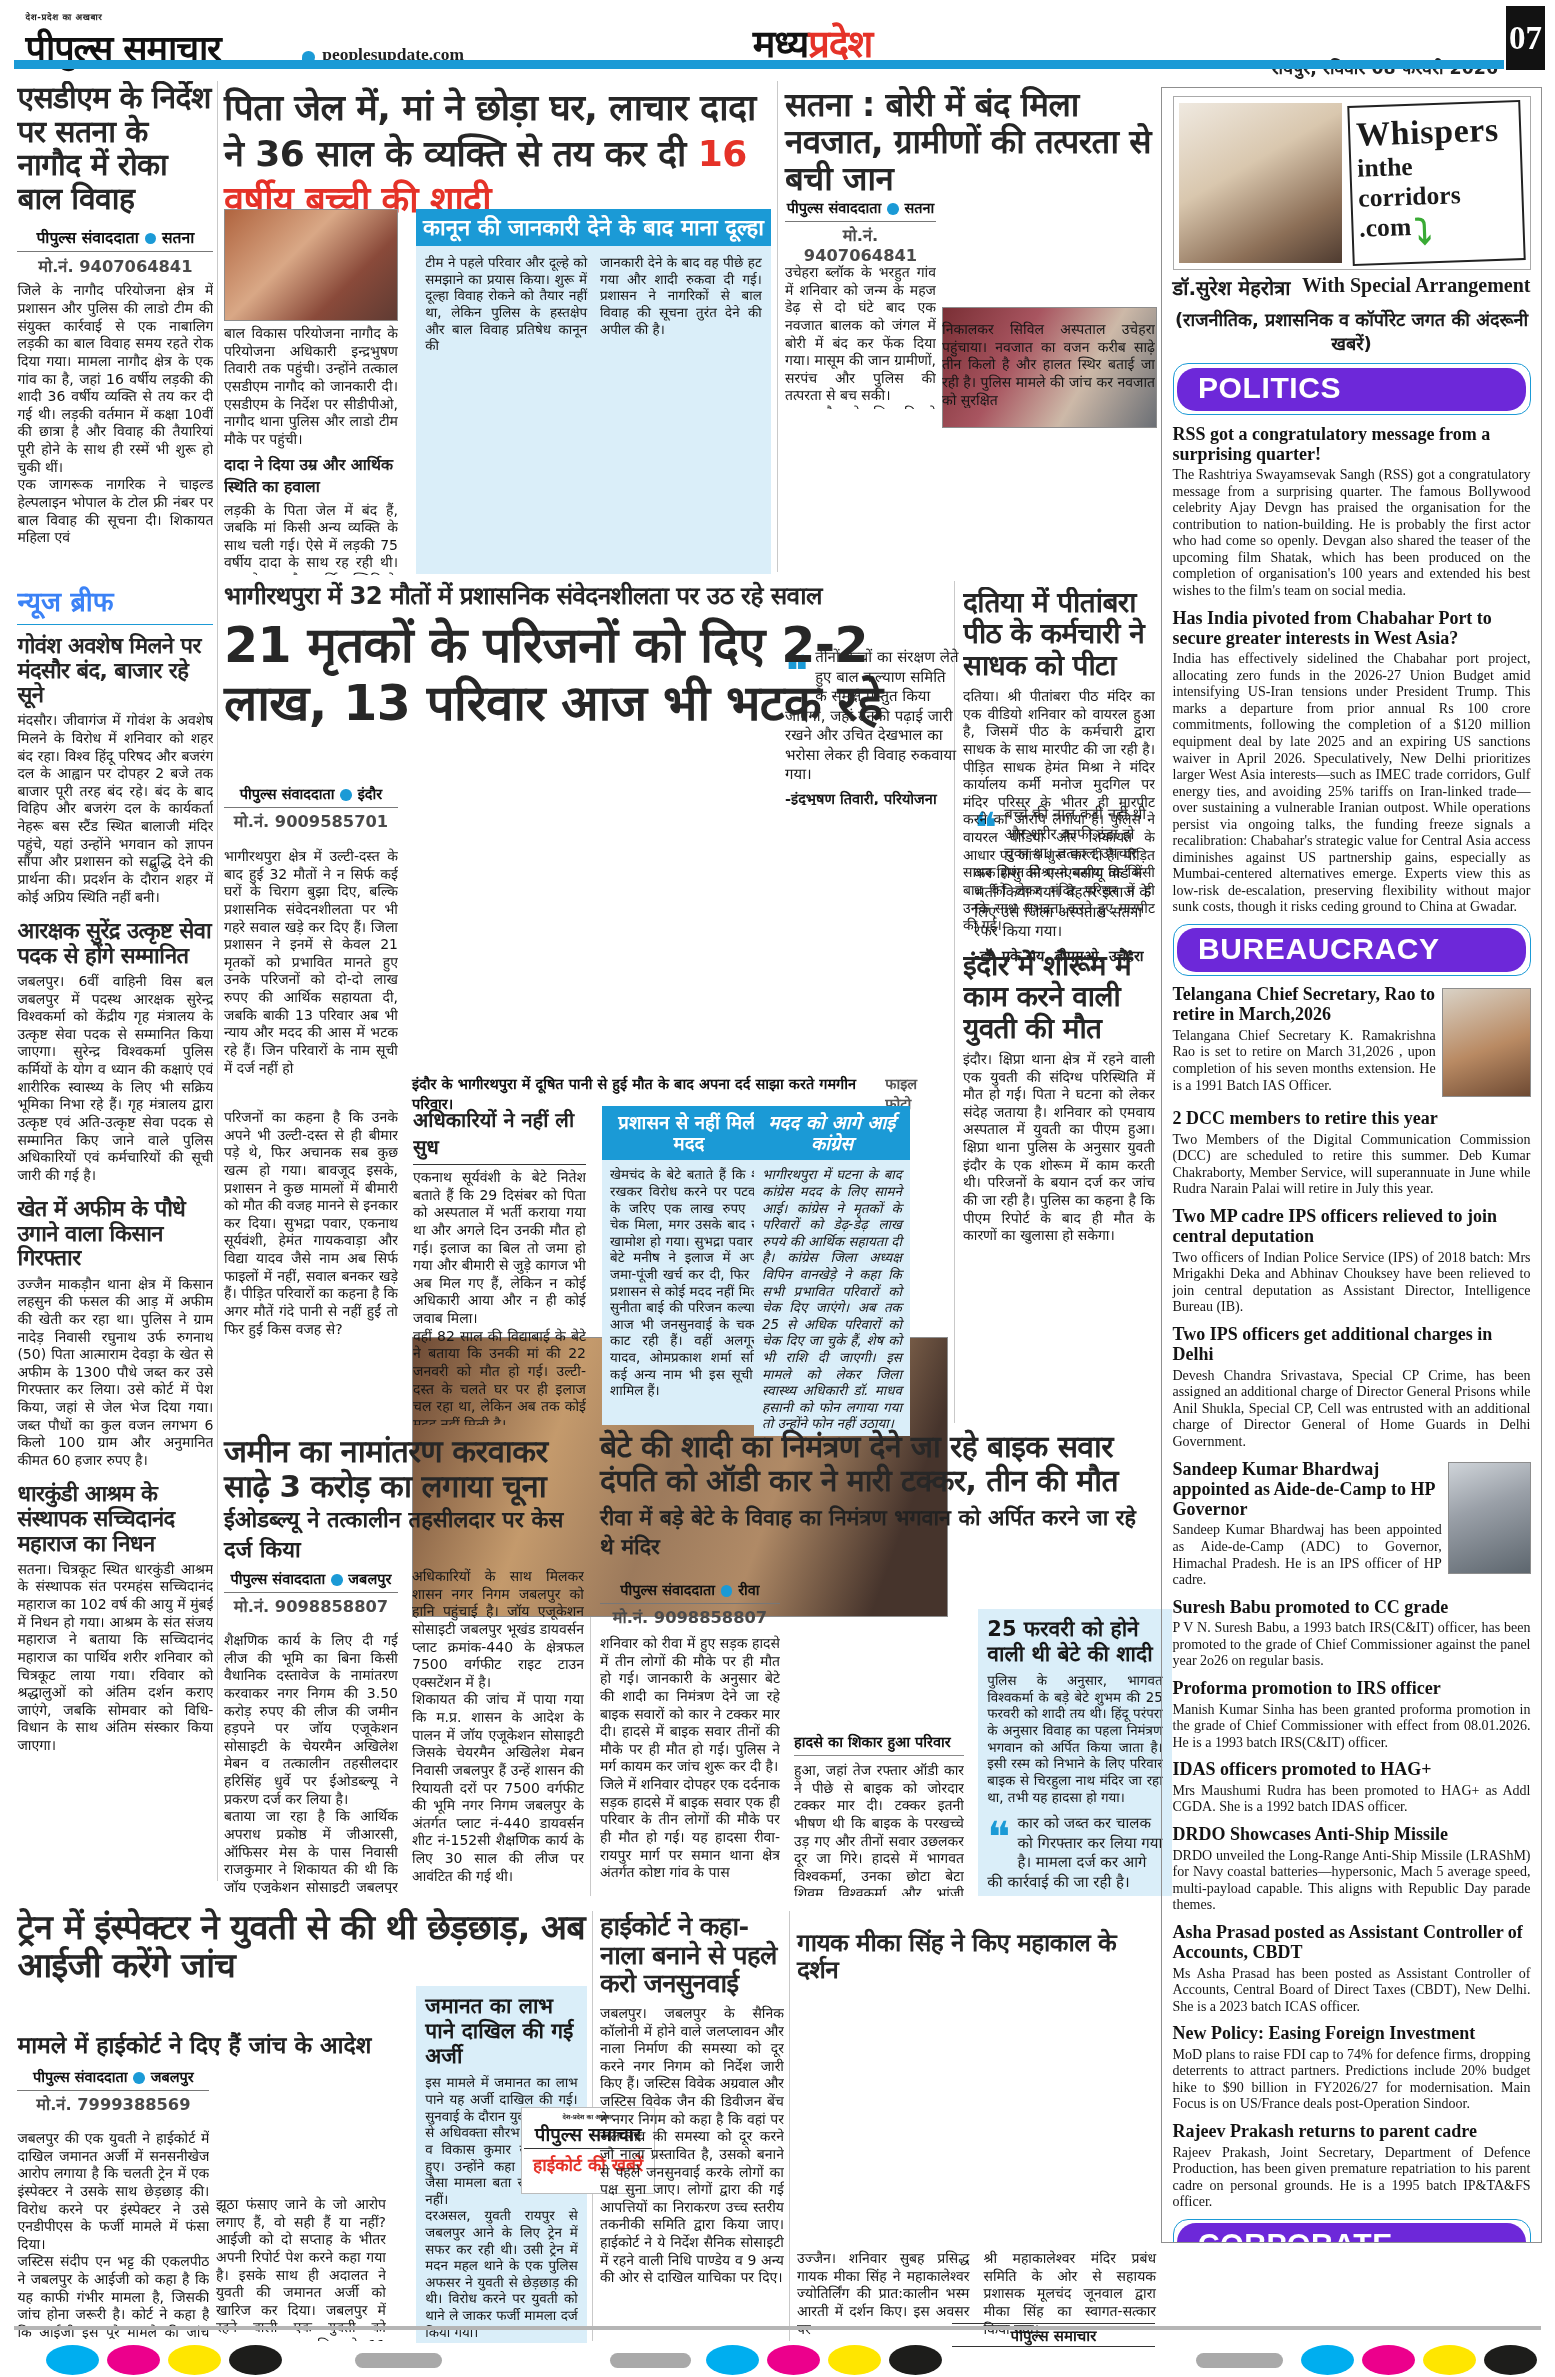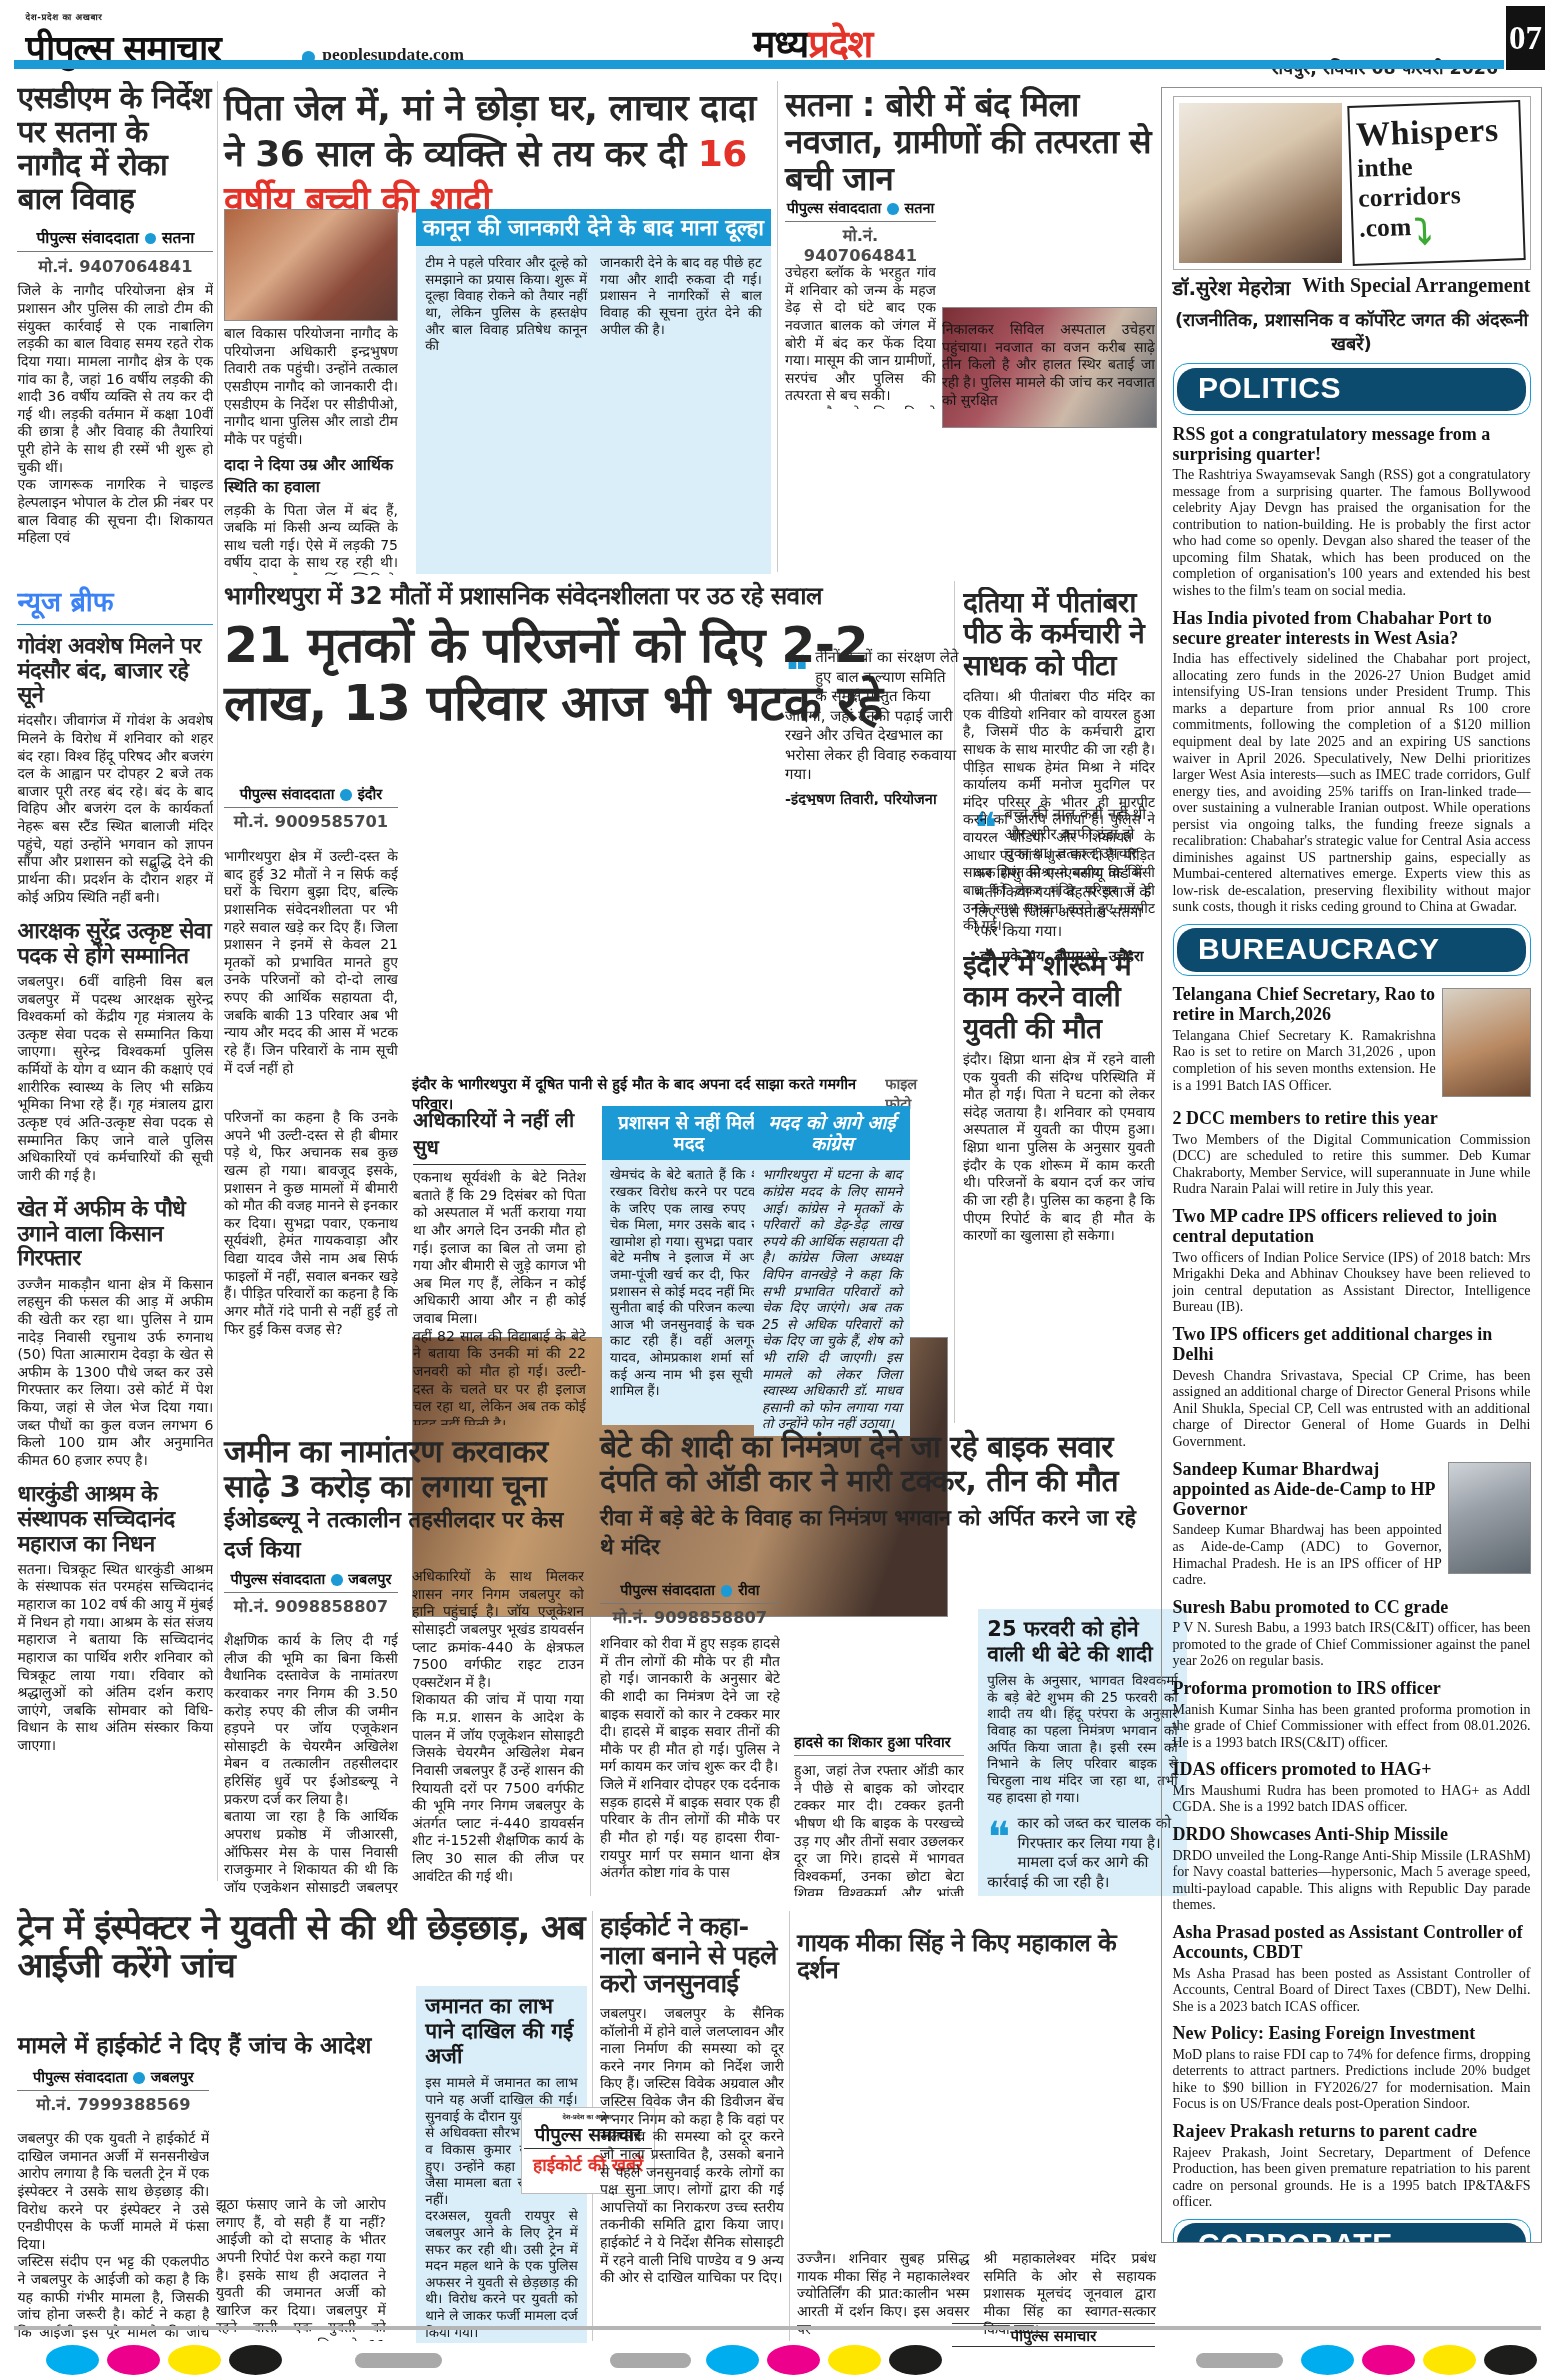--- a/index.html
+++ b/index.html
@@ -14,21 +14,21 @@
   .byline{font-weight:700;font-size:15.7px;color:#111;text-align:center;}
   .byline .dot{display:inline-block;width:11.6px;height:11.6px;border-radius:50%;background:#1b9ad6;margin:0 5.8px;vertical-align:middle;}
   .phone{font-weight:700;font-size:16.3px;color:#4a4a4a;text-align:center;border-top:1.2px solid #777;padding-top:2.3px;margin-top:3.5px;}
   .photo{position:relative;border:0.6px solid #8d8d8d;}
   .caption{font-weight:700;font-size:14.5px;color:#111;}
   .bluebox{background:#daeef9;}
   .bb-title{background:#1b9ad6;color:#fff;font-weight:700;text-align:center;padding:5.8px 4.6px;font-size:22px;line-height:1.15;}
   .bb-title2{font-weight:700;color:#181818;font-size:21px;line-height:1.2;}
   .subhead{font-weight:700;color:#222;}
   .secwrap{border:1.7px solid #1b9ad6;border-radius:15px;padding:3.5px;margin:8.1px 0 5.8px 0;}
-  .secbar{background:#0c4a6e;color:#fff;border-radius:19px;font-family:"Liberation Sans",sans-serif;
+  .secbar{background:#6d28d9;color:#fff;border-radius:19px;font-family:"Liberation Sans",sans-serif;
           font-weight:700;font-size:30px;padding:3.5px 5.8px 5.8px 21px;letter-spacing:0.6px;}
   .etitle{font-family:"Liberation Serif",serif;font-weight:700;font-size:18px;line-height:1.12;color:#141414;margin:8.1px 0 3.5px 0;}
   .ebody{font-family:"Liberation Serif",serif;font-size:14px;line-height:1.18;text-align:justify;color:#141414;}
   .q{position:relative;}
   .qmark{float:left;font-size:43px;line-height:0.8;color:#1b9ad6;margin:5.8px 7px 0 0;font-family:"DejaVu Serif",serif;}
   .qtext{font-size:15px;line-height:1.3;font-weight:500;text-align:justify;}
   .qattr{font-weight:700;font-size:14.5px;margin-top:3.5px;}
   .vrule{background:#c9c9c9;width:1.2px;}
   .hrule{background:#b5b5b5;}
   .regbar{height:15px;border-radius:7.5px;background:#a9a9a9;}
@@ -188,21 +188,21 @@
     <div class="byline hi" style="font-size:14.5px;">
       <span>पीपुल्स संवाददाता</span><span class="dot"></span><span>रीवा</span>
     </div>
     <div class="phone hi">मो.नं. 9098858807</div>
   </div>
   <div class="abs body-hi" style="left:600px;top:1635px;width:180px;height:261px;overflow:hidden;">शनिवार को रीवा में हुए सड़क हादसे में तीन लोगों की मौके पर ही मौत हो गई। जानकारी के अनुसार बेटे की शादी का निमंत्रण देने जा रहे बाइक सवारों को कार ने टक्कर मार दी। हादसे में बाइक सवार तीनों की मौके पर ही मौत हो गई। पुलिस ने मर्ग कायम कर जांच शुरू कर दी है।
 जिले में शनिवार दोपहर एक दर्दनाक सड़क हादसे में बाइक सवार एक ही परिवार के तीन लोगों की मौके पर ही मौत हो गई। यह हादसा रीवा-रायपुर मार्ग पर समान थाना क्षेत्र अंतर्गत कोष्टा गांव के पास</div>
 
   <div class="abs caption hi" style="left:794px;top:1731px;width:170px;border-bottom:1.2px solid #888;padding-bottom:3.5px;">हादसे का शिकार हुआ परिवार</div>
   <div class="abs body-hi" style="left:794px;top:1762px;width:170px;height:134px;overflow:hidden;">हुआ, जहां तेज रफ्तार ऑडी कार ने पीछे से बाइक को जोरदार टक्कर मार दी। टक्कर इतनी भीषण थी कि बाइक के परखच्चे उड़ गए और तीनों सवार उछलकर दूर जा गिरे। हादसे में भागवत विश्वकर्मा, उनका छोटा बेटा शिवम विश्वकर्मा और भांजी शीतल विश्वकर्मा की मौके पर ही मौत हो गई।</div>
-  <div class="abs bluebox" style="left:978px;top:1609px;width:209px;height:287px;overflow:hidden;padding:8.1px 9.3px;box-sizing:border-box;">
+  <div class="abs bluebox" style="left:978px;top:1609px;width:194px;height:287px;overflow:hidden;padding:8.1px 9.3px;box-sizing:border-box;">
     <div class="bb-title2 hi">25 फरवरी को होने वाली थी बेटे की शादी</div>
     <div class="body-hi body-sm" style="margin-top:5.8px;">पुलिस के अनुसार, भागवत विश्वकर्मा के बड़े बेटे शुभम की 25 फरवरी को शादी तय थी। हिंदू परंपरा के अनुसार विवाह का पहला निमंत्रण भगवान को अर्पित किया जाता है। इसी रस्म को निभाने के लिए परिवार बाइक से चिरहुला नाथ मंदिर जा रहा था, तभी यह हादसा हो गया।</div>
     <div class="q hi" style="margin-top:8.1px;">
       <span class="qmark">❝</span>
       <span class="qtext">कार को जब्त कर चालक को गिरफ्तार कर लिया गया है। मामला दर्ज कर आगे की कार्रवाई की जा रही है।</span>
       
     </div>
   </div>
 
   <div class="abs" style="left:17.4px;top:1908px;width:569px;">

